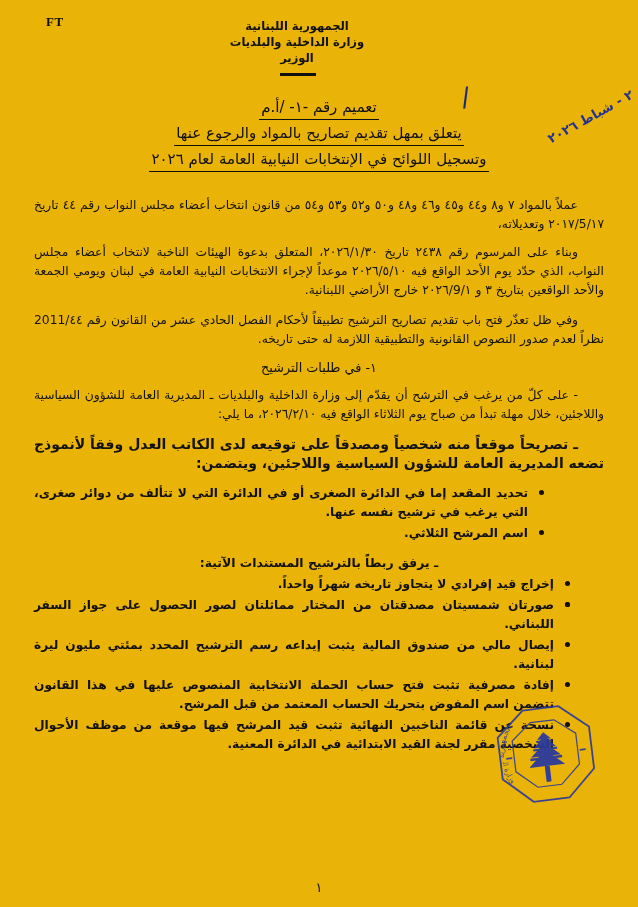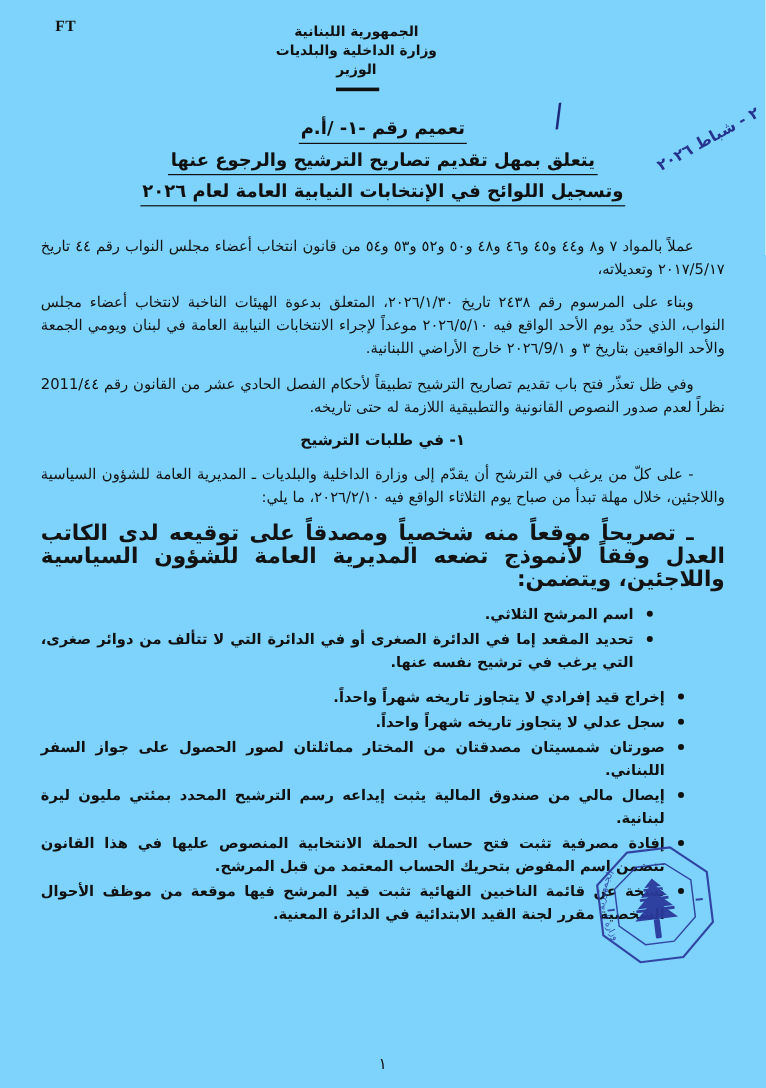--- a/index.html
+++ b/index.html
@@ -13,21 +13,21 @@
     overflow: hidden;
     font-family: "DejaVu Sans", "Liberation Sans", sans-serif;
     color: #141414;
     position: relative;
   }
 
   .page {
     position: relative;
     width: 638px;
     height: 907px;
-    background: #7dd3fc;
+    background: #eab308;
     box-sizing: border-box;
   }
 
   
   .ft-mark {
     position: absolute;
     top: 14px;
     left: 46px;
     font-family: "Liberation Serif", "DejaVu Serif", serif;
     font-weight: bold;
@@ -79,21 +79,21 @@
   
   .title-block {
     position: absolute;
     top: 96px;
     left: 0;
     right: 0;
     text-align: center;
   }
   .title-line {
     font-family: "DejaVu Sans", sans-serif;
-    font-weight: bold;
+    font-weight: normal;
     font-size: 15px;
     line-height: 22px;
     color: #101010;
     display: inline-block;
     border-bottom: 1.6px solid #101010;
     padding: 0 2px 1px 2px;
   }
   .title-row { margin-bottom: 2px; }
   .title-row-1 { position: relative; }
 
@@ -125,29 +125,29 @@
     text-align: justify;
     text-justify: inter-word;
     color: #131313;
   }
   p.para.indent { text-indent: 26px; }
   p.para.tight { margin-bottom: 9px; }
 
   .section-head {
     margin: 10px 0 11px 0;
     font-family: "DejaVu Sans", sans-serif;
-    font-weight: bold;
+    font-weight: normal;
     font-size: 12.8px;
     text-align: center;
     color: #101010;
   }
 
   p.para.bold {
     font-weight: bold;
-    font-size: 18px;
+    font-size: 14px;
     line-height: 19px;
   }
 
   ul.doc-list {
     list-style: none;
     margin: 2px 0 10px 0;
     padding: 0 34px 0 0;
   }
   ul.doc-list li {
     position: relative;
@@ -219,21 +219,21 @@
   </div>
 
   <div class="hand-date">٢ - شباط ٢٠٢٦</div>
 
   <div class="title-block">
     <div class="title-row title-row-1">
       <span class="title-line">تعميم رقم -١- /أ.م</span>
       <span class="hand-ref">/</span>
     </div>
     <div class="title-row">
-      <span class="title-line">يتعلق بمهل تقديم تصاريح الترشيح والرجوع عنها</span>
+      <span class="title-line">يتعلق بمهل تقديم تصاريح بالمواد والرجوع عنها</span>
     </div>
     <div class="title-row">
       <span class="title-line">وتسجيل اللوائح في الإنتخابات النيابية العامة لعام ٢٠٢٦</span>
     </div>
   </div>
 
   <div class="body-area">
 
     <p class="para indent tight">عملاً بالمواد ٧ و٨ و٤٤ و٤٥ و٤٦ و٤٨ و٥٠ و٥٢ و٥٣ و٥٤ من قانون انتخاب أعضاء مجلس النواب رقم ٤٤ تاريخ ٢٠١٧/5/١٧ وتعديلاته،</p>
 
@@ -244,37 +244,37 @@
 
     <div class="section-head">١- في طلبات الترشيح</div>
 
     <p class="para indent">- على كلّ من يرغب في الترشح أن يقدّم إلى وزارة الداخلية والبلديات ـ المديرية العامة للشؤون السياسية واللاجئين، خلال مهلة تبدأ من صباح يوم الثلاثاء الواقع فيه ٢٠٢٦/٢/١٠، ما يلي:</p>
 
     <p class="para bold indent">ـ تصريحاً موقعاً منه شخصياً ومصدقاً على توقيعه لدى الكاتب العدل وفقاً لأنموذج تضعه المديرية العامة للشؤون السياسية واللاجئين، ويتضمن:</p>
 
     <ul class="doc-list indent-more">
       <li>
         <span class="bullet"></span>
+        <span>تحديد المقعد إما في الدائرة الصغرى أو في الدائرة التي لا تتألف من دوائر صغرى، التي يرغب في ترشيح نفسه عنها.</span>
+      </li>
+      <li>
+        <span class="bullet"></span>
         <span>اسم المرشح الثلاثي.</span>
       </li>
-      <li>
-        <span class="bullet"></span>
-        <span>تحديد المقعد إما في الدائرة الصغرى أو في الدائرة التي لا تتألف من دوائر صغرى، التي يرغب في ترشيح نفسه عنها.</span>
-      </li>
     </ul>
 
+    <div class="dash-line">ـ يرفق ربطاً بالترشيح المستندات الآتية:</div>
 
     <ul class="doc-list">
       <li>
         <span class="bullet"></span>
         <span>إخراج قيد إفرادي لا يتجاوز تاريخه شهراً واحداً.</span>
       </li>
       <li>
         <span class="bullet"></span>
-        <span>سجل عدلي لا يتجاوز تاريخه شهراً واحداً.</span>
       </li>
       <li>
         <span class="bullet"></span>
         <span>صورتان شمسيتان مصدقتان من المختار مماثلتان لصور الحصول على جواز السفر اللبناني.</span>
       </li>
       <li>
         <span class="bullet"></span>
         <span>إيصال مالي من صندوق المالية يثبت إيداعه رسم الترشيح المحدد بمئتي مليون ليرة لبنانية.</span>
       </li>
       <li>

